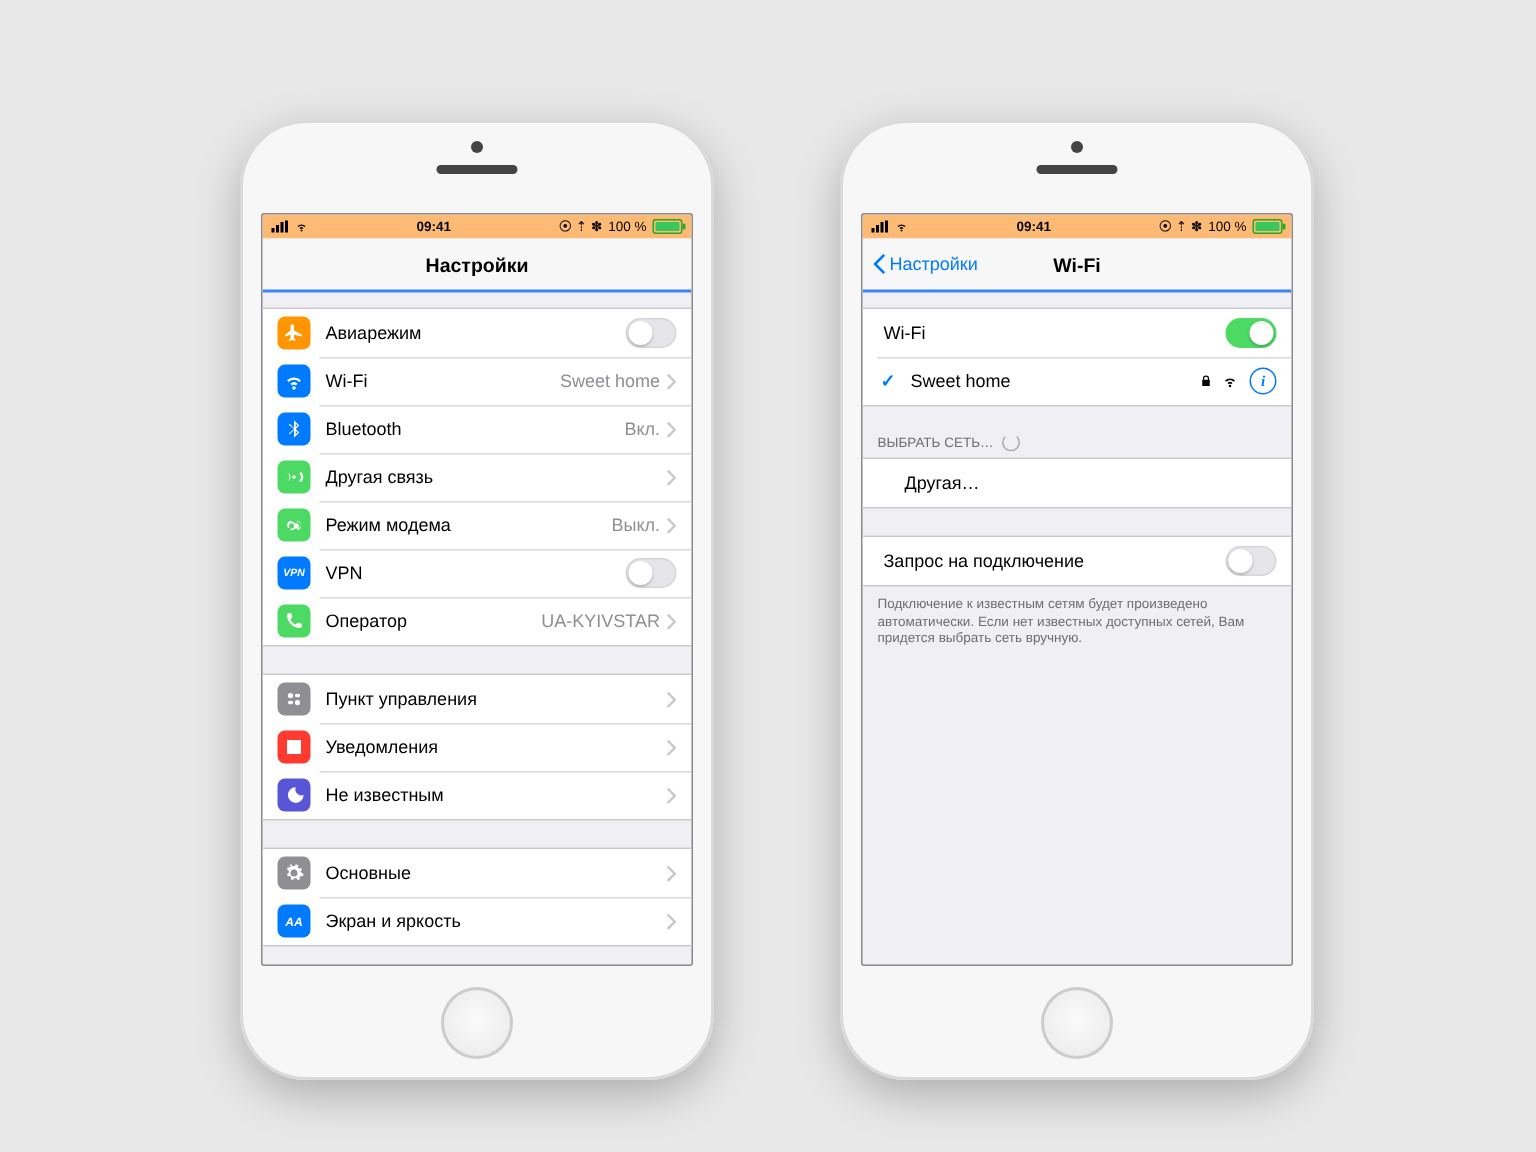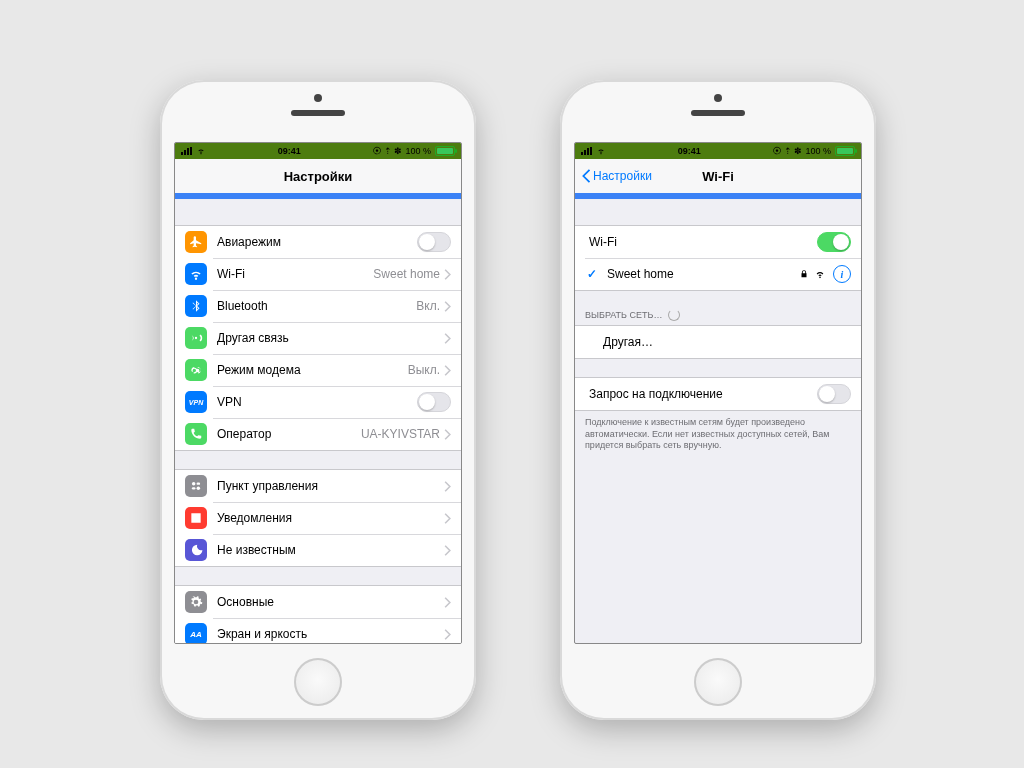--- a/index.html
+++ b/index.html
@@ -73,21 +73,21 @@
     border-radius: 2px;
     overflow: hidden;
     display: flex;
     flex-direction: column;
     font-size: 12px;
     color: #000;
   }
   
   .statusbar {
     height: 16px;
-    background: #4d7c0f;
+    background: #fdba74;
     display: flex;
     align-items: center;
     justify-content: space-between;
     padding: 0 6px;
     font-size: 9px;
     font-weight: 600;
   }
   .statusbar .sb-left, .statusbar .sb-right {
     display: flex;
     align-items: center;
@@ -132,21 +132,21 @@
     position: absolute;
     left: 1px; top: 1px; bottom: 1px;
     width: 90%;
     background: #39c65a;
     border-radius: 1px;
   }
   
   .navbar {
     height: 34px;
     background: #f7f7f8;
-    border-bottom: 6px solid #3b82f6;
+    border-bottom: 2px solid #3b82f6;
     display: flex;
     align-items: center;
     justify-content: center;
     position: relative;
   }
   .navbar .title {
     font-size: 13px;
     font-weight: 700;
   }
   .navbar .back {
@@ -163,21 +163,21 @@
   .content {
     flex: 1;
     overflow: hidden;
   }
   .group {
     margin-top: 18px;
     border-top: 1px solid #c8c8cc;
     border-bottom: 1px solid #c8c8cc;
     background: #fff;
   }
-  .group.first { margin-top: 26px; }
+  .group.first { margin-top: 10px; }
   .row {
     display: flex;
     align-items: center;
     min-height: 32px;
     padding: 0 10px;
     position: relative;
   }
   .row + .row::before {
     content: "";
     position: absolute;

